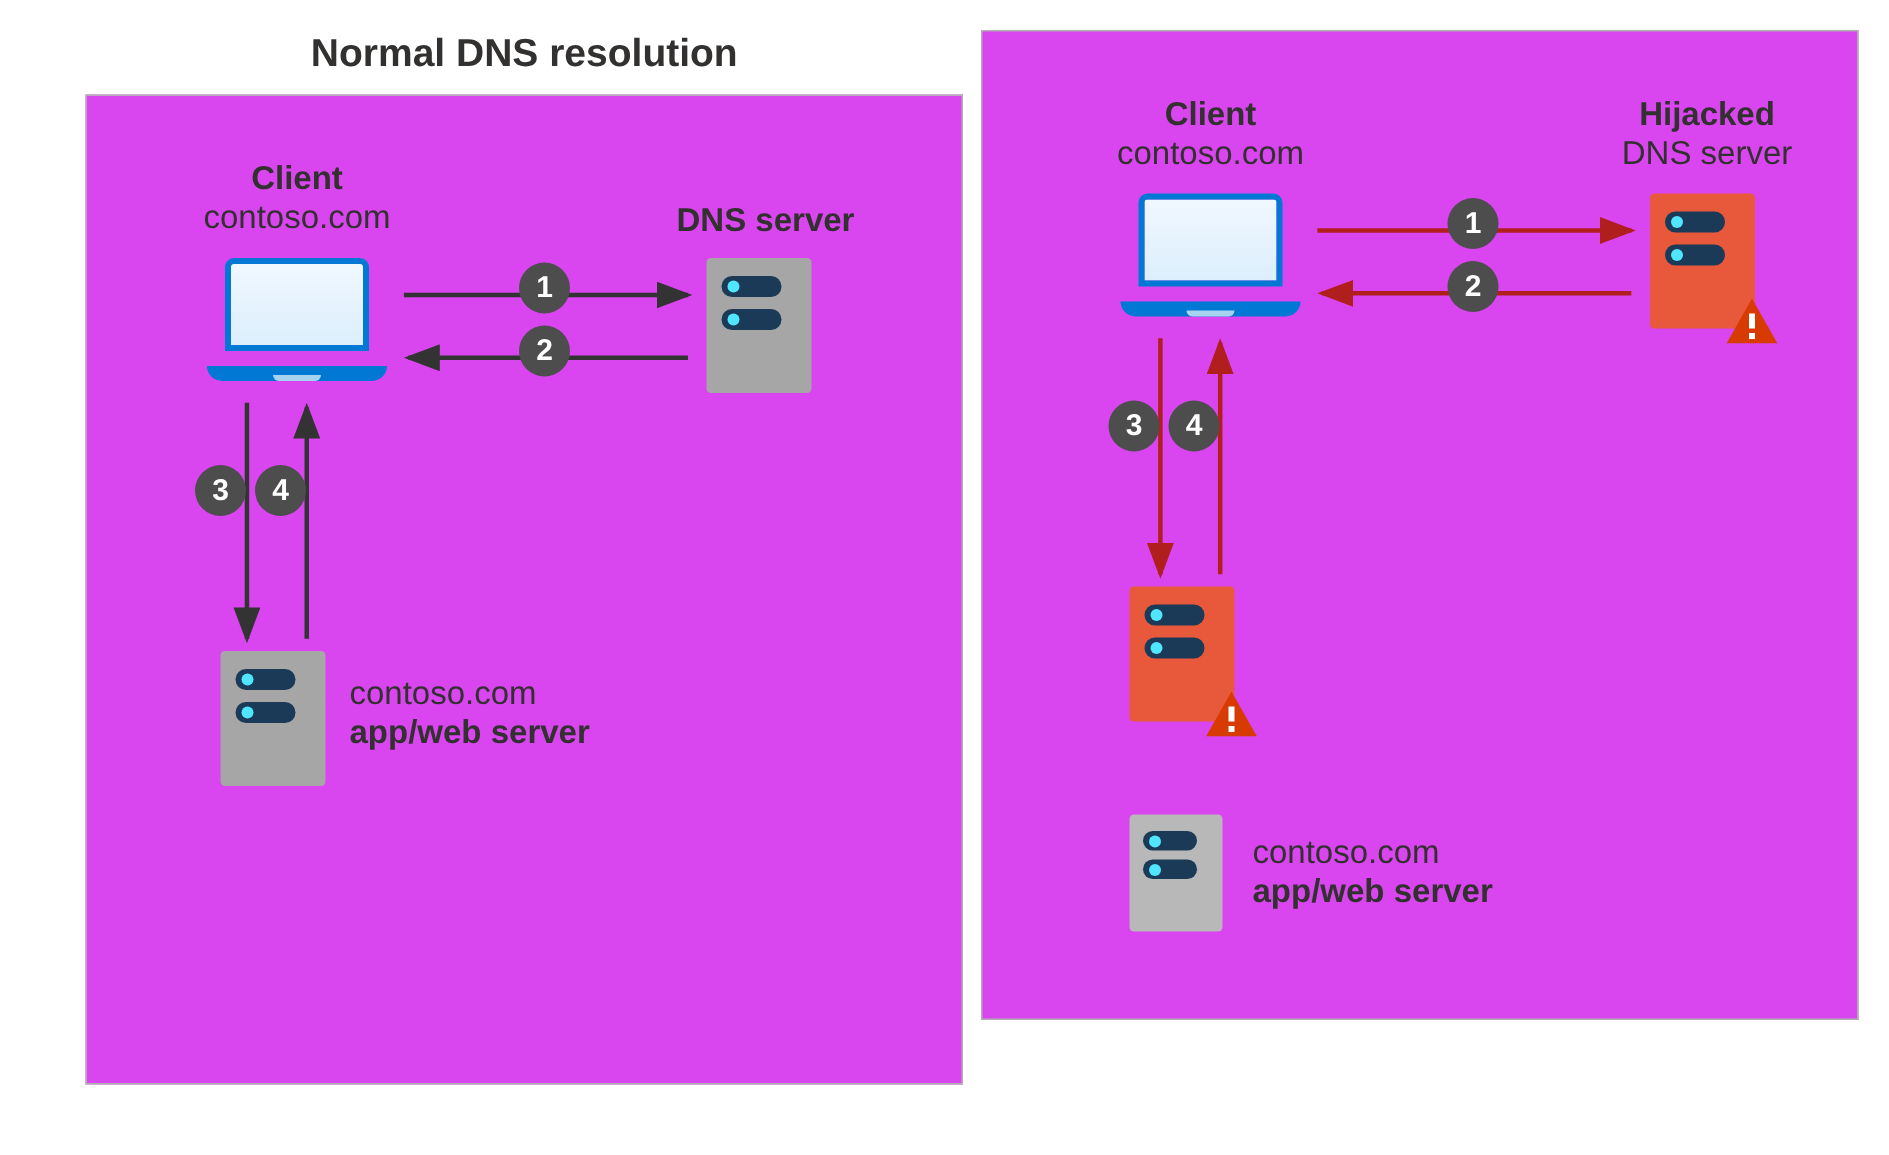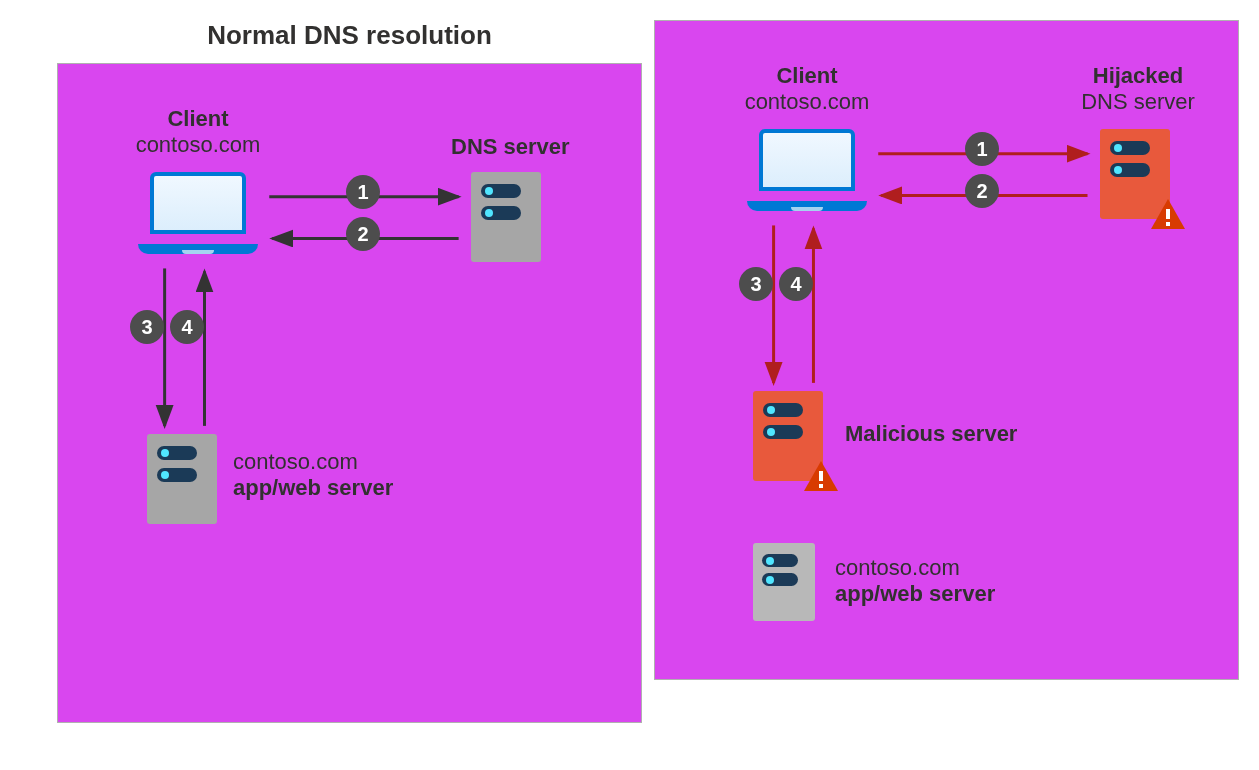--- a/index.html
+++ b/index.html
@@ -240,21 +240,20 @@
             <div class="led"></div>
           </div>
       </div>
       <div class="warn" style="left:149px; top:440px;">
         <svg viewBox="0 0 34 30">
             <path d="M17 0 L34 30 L0 30 Z" fill="#d83b01"></path>
             <rect x="15" y="10" width="4" height="10" fill="#fff"></rect>
             <rect x="15" y="23" width="4" height="4" fill="#fff"></rect>
           </svg>
       </div>
-      <div class="label bold" style="left:190px; top:400px;">Malicious server</div>
 
       <div class="server gray-light small" style="left:98px; top:522px;">
         <div class="server-slot one">
             <div class="led"></div>
           </div>
         <div class="server-slot two">
             <div class="led"></div>
           </div>
       </div>
       <div class="label" style="left:180px; top:534px;">

